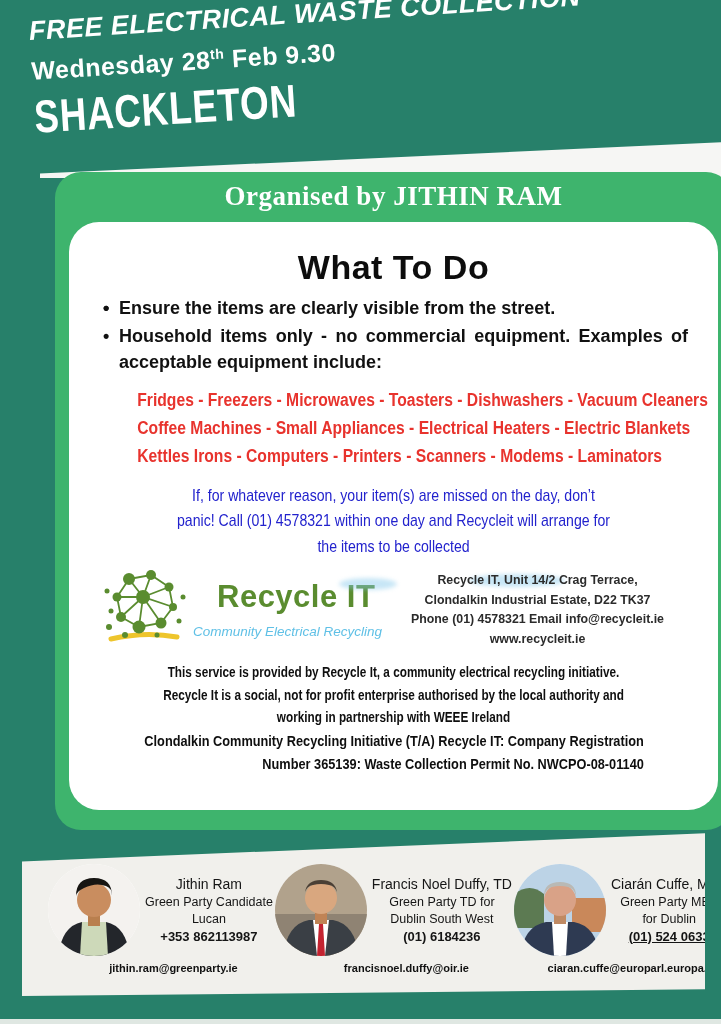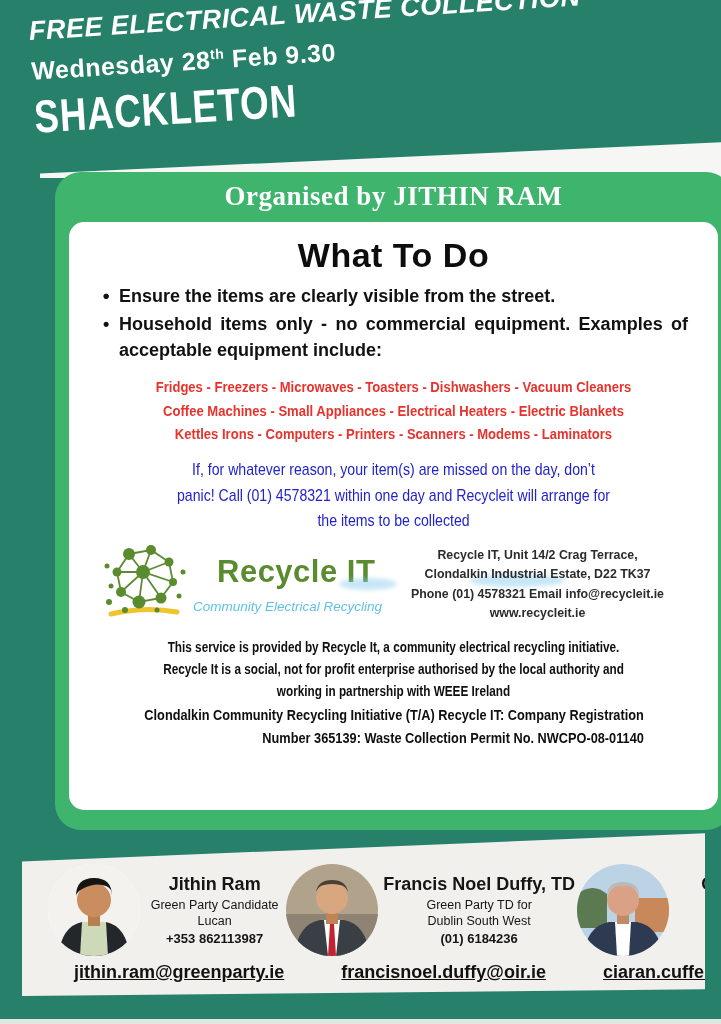--- a/index.html
+++ b/index.html
@@ -15,28 +15,28 @@
   .date-line{margin-top:10px;font-size:25px;font-weight:bold;letter-spacing:.5px;white-space:nowrap;}
   .date-line sup{font-size:14px;}
   .location-line{margin-top:4px;}
   .location-text{display:inline-block;font-size:46px;font-weight:bold;letter-spacing:1px;transform:scaleX(.8);transform-origin:0 50%;white-space:nowrap;}
   
   .white-wedge{position:absolute;left:40px;top:140px;width:681px;height:38px;background:#f6f6f4;
     clip-path:polygon(0 88%,100% 6%,100% 100%,0 100%);}
   
   .banner{position:absolute;left:55px;top:172px;width:677px;height:658px;background:#3eb46d;border-radius:26px;}
   .organised{text-align:center;padding-top:9px;font-family:"Liberation Serif", serif;font-weight:bold;font-size:27px;color:#ffffff;letter-spacing:.5px;}
-  .card{position:absolute;left:14px;right:14px;top:50px;bottom:20px;background:#ffffff;border-radius:15px;
-    padding:12px 30px;box-sizing:border-box;overflow:hidden;}
+  .card{position:absolute;left:14px;right:14px;top:50px;bottom:20px;background:#ffffff;border-radius:30px;
+    padding:24px 30px;box-sizing:border-box;overflow:hidden;}
   .what-heading{margin:2px 0 8px 0;text-align:center;font-size:34px;font-weight:bold;color:#0d0d0d;letter-spacing:.5px;}
   .bullets{margin:0;padding:0;list-style:none;font-size:18px;font-weight:bold;color:#111;line-height:1.45;text-align:justify;}
   .bullets li{position:relative;padding-left:20px;margin-bottom:2px;}
   .bullet-dot{position:absolute;left:4px;top:0;font-size:18px;}
   .cond{display:block;white-space:nowrap;transform-origin:50% 50%;}
-  .accepted{margin-top:12px;text-align:center;color:#e8332d;font-weight:bold;font-size:15px;line-height:1.55;}
+  .accepted{margin-top:12px;text-align:center;color:#e8332d;font-weight:bold;font-size:18px;line-height:1.55;}
   .accepted .cond{transform:scaleX(.87);}
   .missed{margin-top:12px;text-align:center;color:#2222cd;font-weight:normal;font-size:17px;line-height:1.5;}
   .missed .cond{transform:scaleX(.83);}
   .smudge{position:absolute;background:rgba(130,200,235,.45);border-radius:50%;filter:blur(2px);}
   .logo-row{margin-top:8px;display:flex;align-items:center;}
   .logo-wrap{width:288px;display:flex;align-items:center;flex-shrink:0;}
   .logo-text{margin-left:2px;}
   .logo-name{font-size:31px;font-weight:bold;color:#5a8c2f;letter-spacing:.5px;white-space:nowrap;margin-left:24px;}
   .logo-tagline{font-size:13.5px;font-style:italic;color:#5fc0e6;white-space:nowrap;margin-top:9px;}
   .contact-block{flex:1;text-align:center;font-size:13px;font-weight:bold;color:#2b2b2b;line-height:1.5;}
@@ -47,26 +47,26 @@
   .company .cond{transform:scaleX(.85);}
   
   .footer-band{position:absolute;left:22px;top:830px;width:683px;height:166px;background:#f1f0ec;
     clip-path:polygon(0 19%,100% 2%,100% 96%,0 100%);
     display:flex;box-sizing:border-box;padding:34px 14px 0 26px;gap:2px;}
   .contact-col{flex:1;display:flex;flex-direction:column;}
   .contact-top{display:flex;align-items:center;gap:5px;}
   .avatar{width:92px;height:92px;border-radius:50%;overflow:hidden;flex-shrink:0;background:#fff;}
   .avatar svg{display:block;width:100%;height:100%;}
   .contact-info{flex:1;text-align:center;color:#151515;line-height:1.35;}
-  .contact-name{font-size:18px;font-weight:bold;white-space:nowrap;}
+  .contact-name{font-size:14px;font-weight:normal;white-space:nowrap;}
   .contact-role{font-size:12.5px;white-space:nowrap;}
   .contact-phone{font-size:13px;font-weight:bold;white-space:nowrap;}
   .contact-phone.underlined{text-decoration:underline;}
-  .contact-email{margin-top:6px;text-align:center;padding-left:26px;font-size:18px;font-weight:bold;color:#111;
-    text-decoration:underline;white-space:nowrap;}
+  .contact-email{margin-top:6px;text-align:center;padding-left:26px;font-size:11px;font-weight:bold;color:#111;
+    white-space:nowrap;}
   .bottom-strip{position:absolute;left:0;bottom:0;width:100%;height:5px;background:#dfe7e2;}
 </style>
 </head>
 <body>
 
 <div class="top-header">
   <div class="free-title">FREE ELECTRICAL WASTE COLLECTION</div>
   <div class="date-line"><span>Wednesday 28</span><sup>th</sup><span> Feb 9.30</span></div>
   <div class="location-line">
     <span class="location-text">SHACKLETON</span>

